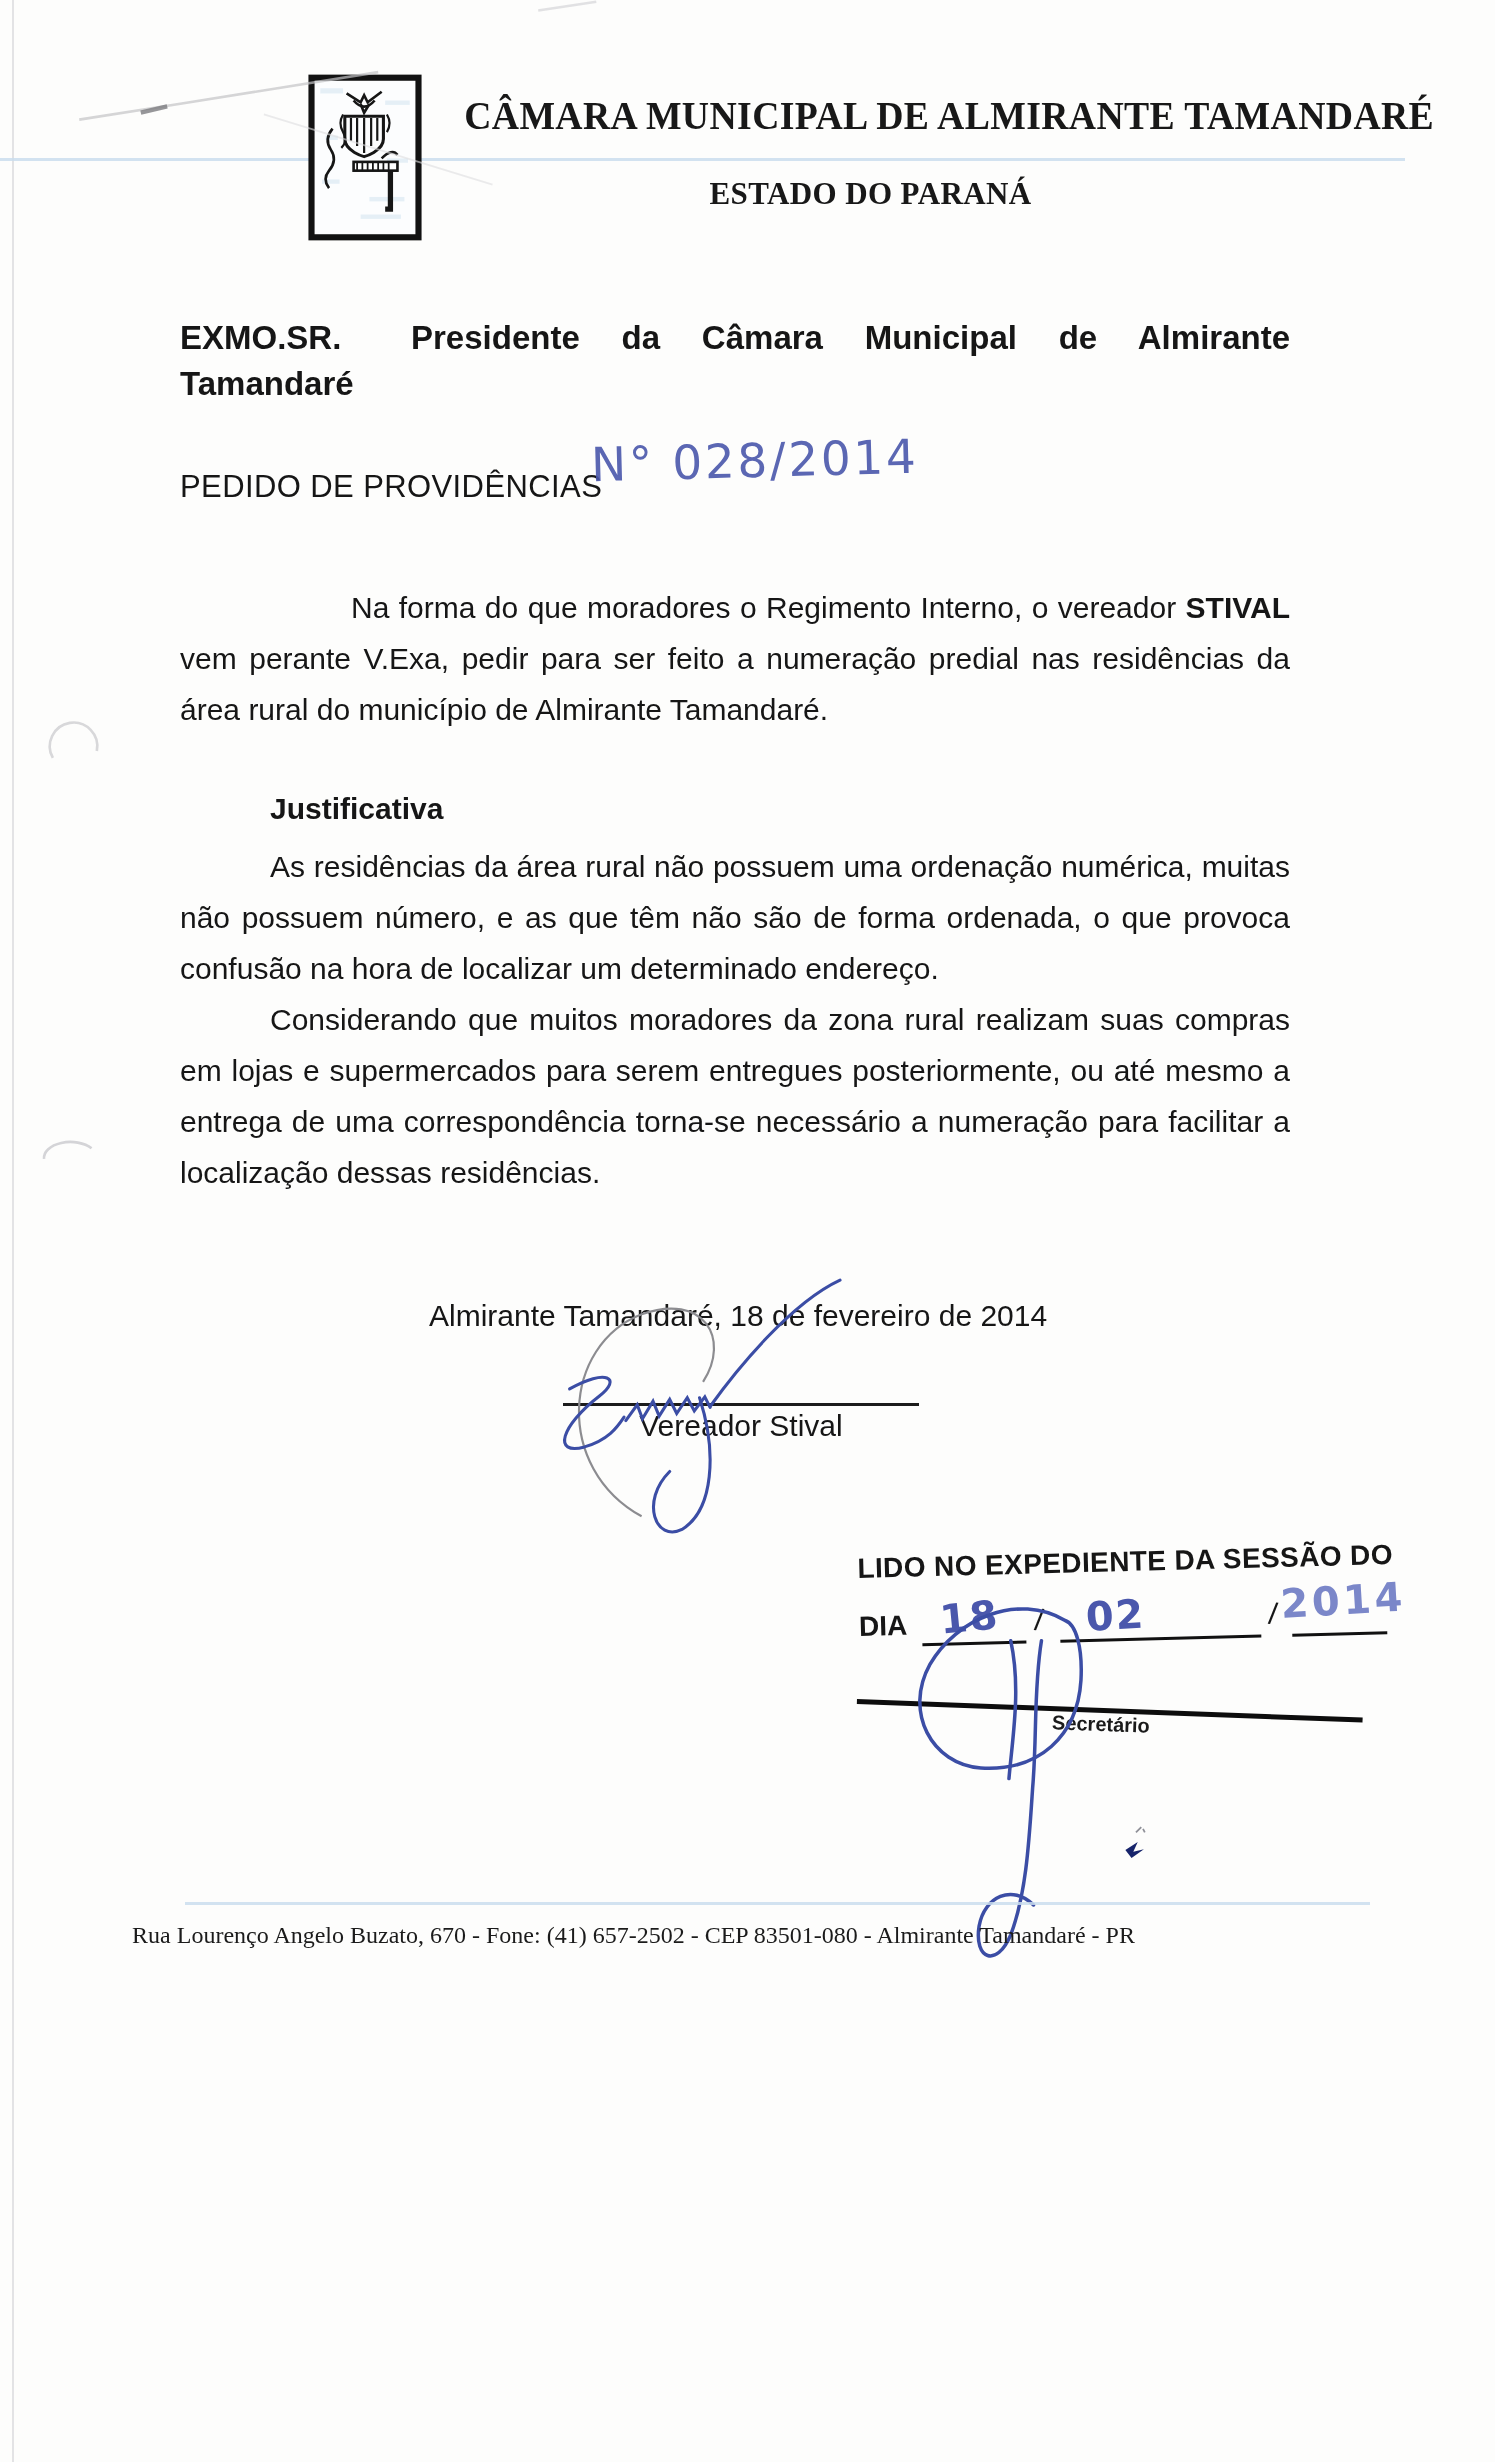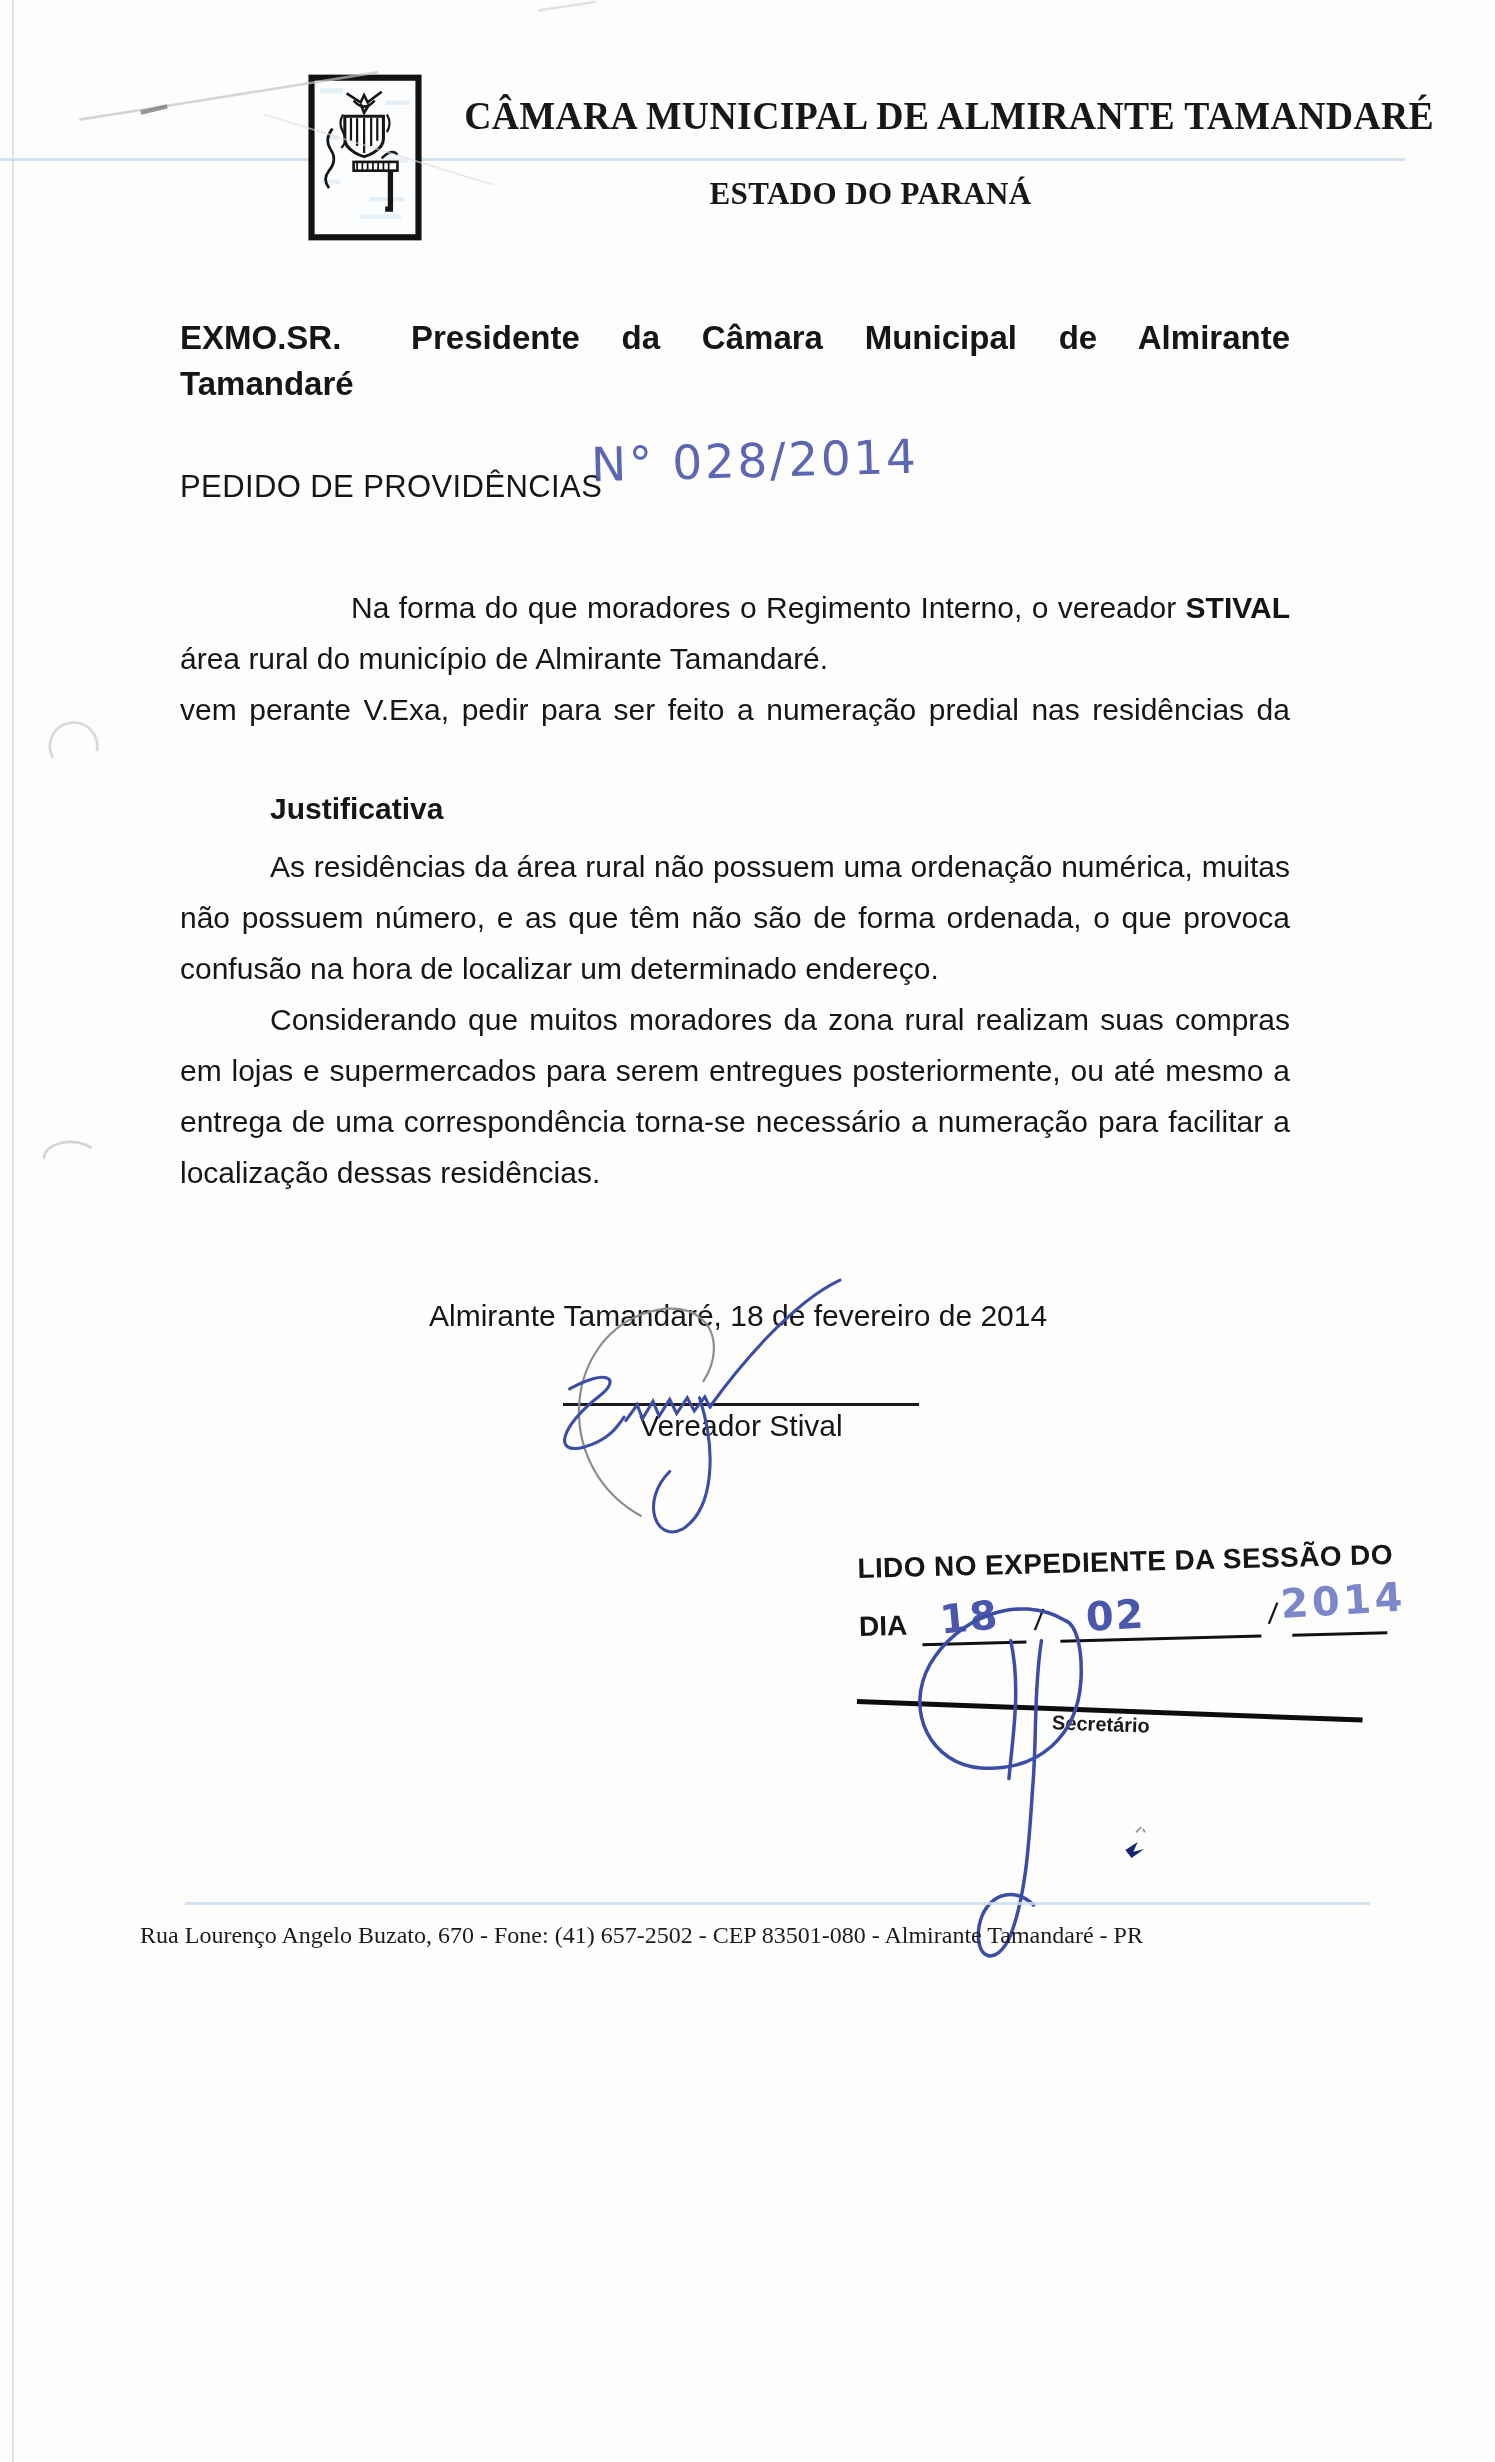--- a/index.html
+++ b/index.html
@@ -67,21 +67,21 @@
   .d-day{left:81px;top:-1.8px;transform:rotate(-4deg);}
   .d-month{left:227px;top:0px;transform:rotate(-2deg);}
   .d-year{left:422px;top:-8.8px;color:#7b87c9;transform:rotate(-2deg);letter-spacing:3.5px;}
   .sec-line{left:857px;top:1699px;width:506px;height:5.3px;background:#0d0d0d;transform:rotate(2.1deg);transform-origin:0 0;}
   .sec-label{left:1052px;top:1713px;font-size:20px;font-weight:bold;transform:rotate(2deg);color:#1a1a1a;}
 
   
   .footer-rule{left:185px;top:1902px;width:1185px;}
   .footer-text{
     left:0;top:1922px;width:1267px;text-align:center;
-    font-family:"Liberation Serif",serif;font-size:24px;color:#1b1b1b;padding-left:8px;
+    font-family:"Liberation Serif",serif;font-size:24px;color:#1b1b1b;
   }
 
   
   .edge-line{left:12.3px;top:0;width:1.8px;height:2462px;background:#e3e3e5;}
   svg{display:block;}
 </style>
 </head>
 <body>
 
 <div class="abs edge-line"></div>
@@ -130,22 +130,22 @@
     <span class="tail">Presidente da Câmara Municipal de Almirante</span>
   </div>
   <div>Tamandaré</div>
 </div>
 
 <div class="abs subject">PEDIDO DE PROVIDÊNCIAS</div>
 <div class="abs hand subj-num">N° 028/2014</div>
 
 <div class="abs para" style="top:582px;">
   <div class="ln j ind-big"><span>Na forma do que moradores o Regimento Interno, o vereador </span><b>STIVAL</b></div>
+  <div class="ln j">vem perante V.Exa, pedir para ser feito a numeração predial nas residências da</div>
   <div class="ln">área rural do município de Almirante Tamandaré.</div>
-  <div class="ln j">vem perante V.Exa, pedir para ser feito a numeração predial nas residências da</div>
 </div>
 
 <div class="abs heading">Justificativa</div>
 <div class="abs para" style="top:841px;">
   <div class="ln j ind">As residências da área rural não possuem uma ordenação numérica, muitas</div>
   <div class="ln j">não possuem número, e as que têm não são de forma ordenada, o que provoca</div>
   <div class="ln">confusão na hora de localizar um determinado endereço.</div>
   <div class="ln j ind">Considerando que muitos moradores da zona rural realizam suas compras</div>
   <div class="ln j">em lojas e supermercados para serem entregues posteriormente, ou até mesmo a</div>
   <div class="ln j">entrega de uma correspondência torna-se necessário a numeração para facilitar a</div>

